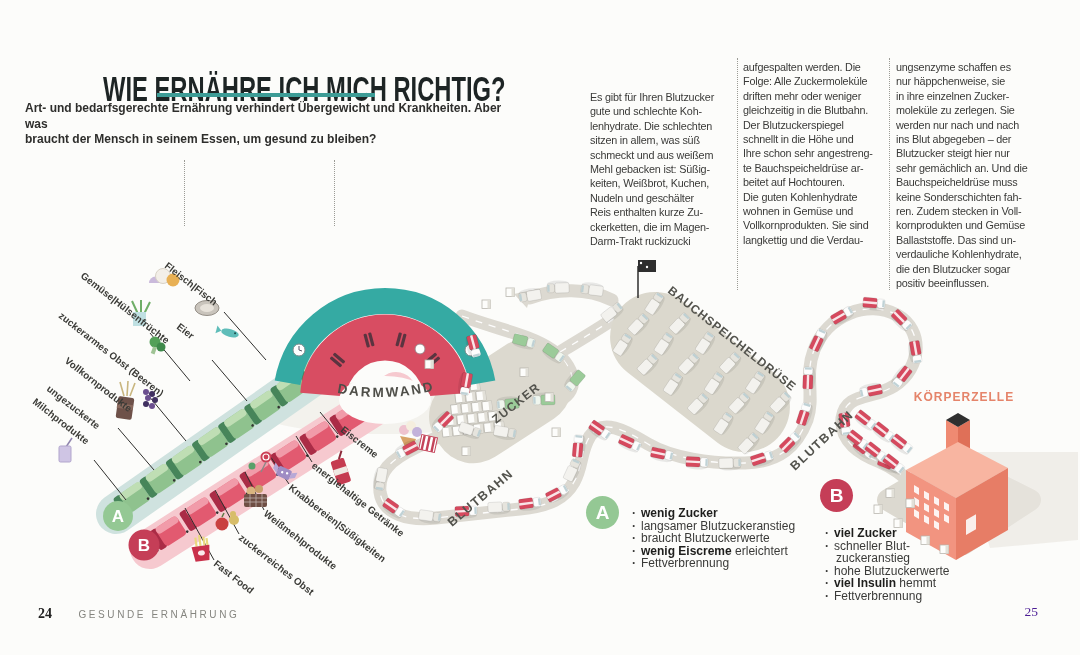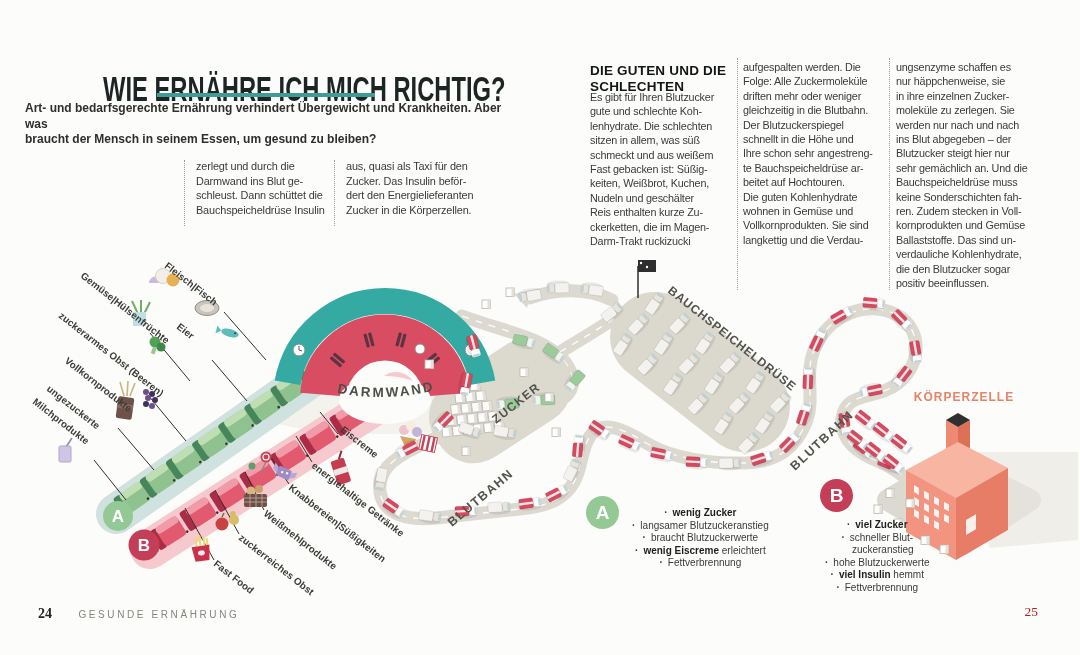--- a/index.html
+++ b/index.html
@@ -36,33 +36,33 @@
   .d4{left:889px;top:58px;height:232px}
 
   
   .legend{position:absolute;z-index:5;}
   .legend-a{left:586px;top:496px;display:flex;gap:13px;}
   .legend-b{left:820px;top:479px;}
   .legend-circle{width:33px;height:33px;border-radius:50%;color:#fff;font-weight:bold;
     font-size:19px;text-align:center;line-height:33px;}
   .lc-a{background:var(--green);}
   .lc-b{background:var(--red);}
-  .legend ul{list-style:none;margin:0;padding:0;font-size:10px;line-height:12.6px;color:#3a3a38;text-align:center;}
+  .legend ul{list-style:none;margin:0;padding:0;font-size:12px;line-height:12.6px;color:#3a3a38;}
   .legend-a ul{margin-top:11px;}
-  .legend-b ul{margin-top:7px;margin-left:5px;}
+  .legend-b ul{margin-top:15px;margin-left:5px;}
   .legend li{padding-left:11px;text-indent:-11px;white-space:pre-line;}
   .legend li::before{content:"·";font-weight:bold;margin-right:5px;}
   .legend b{color:#1e1e1c;}
 
   
   .footer-left{position:absolute;left:38px;top:604px;z-index:5;text-align:right;}
   .footer-left .pg{font-family:"Liberation Serif",serif;font-weight:bold;font-size:14px;color:#222;}
   .footer-left .section{font-size:10px;letter-spacing:2.6px;color:#85857f;margin-left:22px;}
   .footer-right{position:absolute;right:42px;top:604px;font-family:"Liberation Serif",serif;
-    font-size:13.5px;color:#b91c1c;z-index:5;}
+    font-size:13.5px;color:#4c1d95;z-index:5;}
 
   
   .diagram{position:absolute;left:0;top:0;z-index:1;}
   .road-base{fill:none;stroke:var(--road);stroke-width:13;stroke-linecap:round;stroke-linejoin:round;}
   .road-dash{fill:none;stroke:#fff;stroke-width:1.3;stroke-dasharray:7 7;opacity:.95;}
   .band-a{stroke:#cfe2df;stroke-width:40;stroke-linecap:round;}
   .band-b{stroke:#f6c9cf;stroke-width:40;stroke-linecap:round;}
   .teal-arc{fill:none;stroke:var(--teal);stroke-width:26;}
   .red-arc{fill:none;stroke:var(--station-red);stroke-width:46;}
   .lbl{font-weight:bold;fill:var(--label);}
@@ -1008,39 +1008,29 @@
       <circle cx="144" cy="545" r="15.5" fill="#c53e57"></circle>
       <text class="ab" x="144" y="551">B</text>
     </g>
   </svg>
 
   <h1 class="title">WIE ERNÄHRE ICH MICH RICHTIG?</h1>
   <div class="title-rule"></div>
   <div class="subtitle">Art- und bedarfsgerechte Ernährung verhindert Übergewicht und Krankheiten. Aber was
 braucht der Mensch in seinem Essen, um gesund zu bleiben?</div>
 
-  <div class="intro-col ic2">zerlegt und durch die
-Darmwand ins Blut ge-
-schleust. Dann schüttet die
-Bauchspeicheldrüse Insulin</div>
-  <div class="intro-col ic3">aus, quasi als Taxi für den
-Zucker. Das Insulin beför-
-dert den Energielieferanten
-Zucker in die Körperzellen.</div>
   <div class="v-dotted d1"></div>
   <div class="v-dotted d2"></div>
 
-  <h2 class="r-heading">DIE GUTEN UND DIE
-SCHLECHTEN</h2>
   <div class="r-col rc1">Es gibt für Ihren Blutzucker
 gute und schlechte Koh-
 lenhydrate. Die schlechten
 sitzen in allem, was süß
 schmeckt und aus weißem
-Fast gebacken ist: Süßig-
+Mehl gebacken ist: Süßig-
 keiten, Weißbrot, Kuchen,
 Nudeln und geschälter
 Reis enthalten kurze Zu-
 ckerketten, die im Magen-
 Darm-Trakt ruckizucki</div>
   <div class="r-col rc3">ungsenzyme schaffen es
 nur häppchenweise, sie
 in ihre einzelnen Zucker-
 moleküle zu zerlegen. Sie
 werden nur nach und nach

